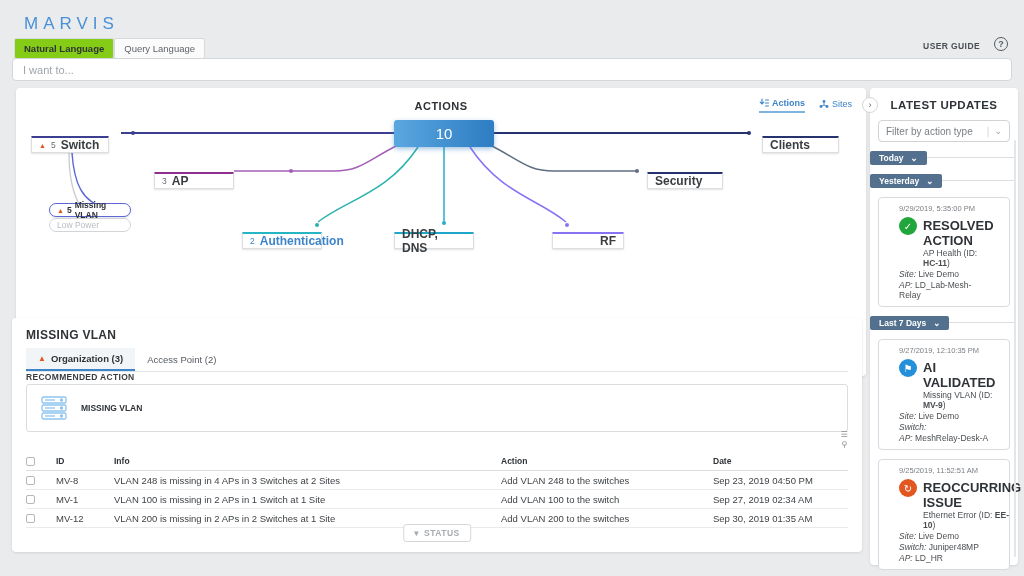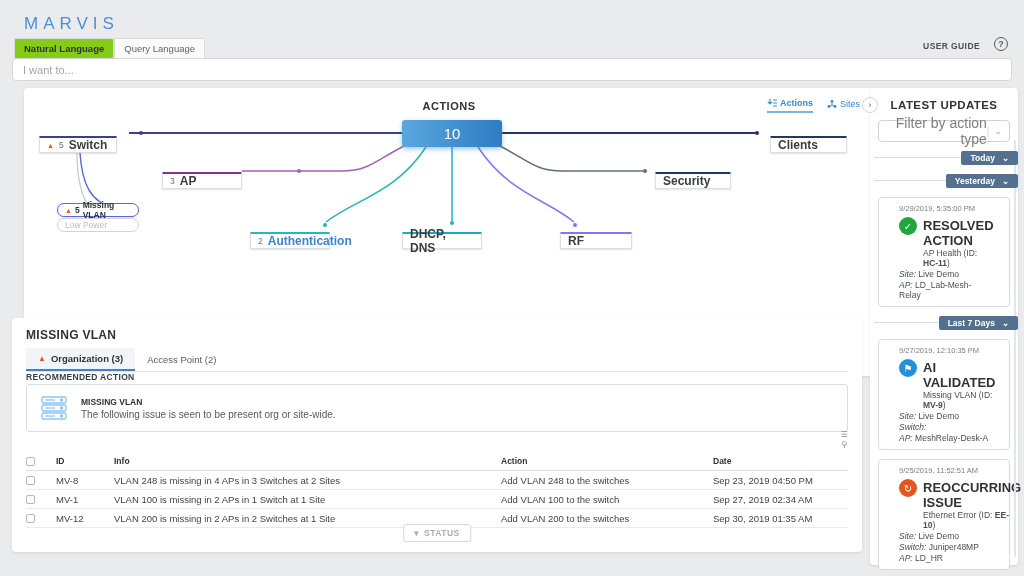--- a/index.html
+++ b/index.html
@@ -13,21 +13,21 @@
   .lang-tab.active { background:#84cc16; color:#2f3337; font-weight:bold; }
   .user-guide { position:absolute; right:44px; top:41px; font-size:8.5px; font-weight:bold; color:#4a4e54; letter-spacing:.4px; cursor:pointer; }
   .help-btn { position:absolute; right:16px; top:37px; width:14px; height:14px; border:1.4px solid #555a60; border-radius:50%; color:#555a60; font-size:9px; font-weight:bold; display:flex; align-items:center; justify-content:center; cursor:pointer; }
   .search-bar { position:absolute; left:12px; top:58px; width:1000px; height:23px; }
   .search-bar input { width:100%; height:100%; border:1px solid #d4d7d9; border-radius:4px; padding:0 10px; font-size:11px; font-family:"Liberation Sans",sans-serif; color:#3a3d40; background:#fff; }
   .search-bar input::placeholder { color:#a0a5aa; }
 
   .panel { position:absolute; background:#fff; border-radius:4px; box-shadow:0 1px 3px rgba(0,0,0,.10); }
 
   
-  #graph-panel { left:24px; top:88px; width:850px; height:288px; }
+  #graph-panel { left:16px; top:88px; width:850px; height:288px; }
   .graph-title { position:absolute; left:0; right:0; top:12px; text-align:center; font-size:11px; font-weight:bold; color:#2f3337; letter-spacing:.5px; }
   .view-toggle { position:absolute; right:14px; top:10px; display:flex; gap:14px; font-size:9px; }
   .view-toggle .vt { display:flex; align-items:center; gap:3px; color:#3d85c8; cursor:pointer; padding-bottom:3px; }
   .view-toggle .vt.active { border-bottom:2px solid #7db4e0; font-weight:bold; }
   .edges { position:absolute; left:0; top:0; }
   .center-node { position:absolute; left:378px; top:32px; width:100px; height:27px; border-radius:3px;
     background:linear-gradient(90deg,#5aa7e0,#2e7cc2); box-shadow:0 2px 5px rgba(46,124,194,.45);
     color:#fff; font-size:15px; display:flex; align-items:center; justify-content:center; cursor:pointer; }
   .gnode { position:absolute; height:17px; background:#fff; border:1px solid #dcdfe1; border-top-width:2.5px; border-radius:1px;
     box-shadow:0 1px 2px rgba(0,0,0,.12); display:flex; align-items:center; padding:0 7px; gap:5px; cursor:pointer; }
@@ -37,24 +37,24 @@
     box-shadow:0 1px 2px rgba(0,0,0,.12); display:flex; align-items:center; padding:0 7px; gap:3px; font-size:8.5px; cursor:pointer; }
   .pillnode.disabled { border:1px solid #d2d5d8; color:#b8bcbf; box-shadow:none; }
   .warn-tri { color:#e2571f; font-size:7px; line-height:1; }
 
   
   #sidebar { left:870px; top:88px; width:148px; height:477px; }
   .collapse-btn { position:absolute; left:-8px; top:9px; width:16px; height:16px; background:#fff; border:1px solid #d4d7d9; border-radius:50%;
     font-size:9px; color:#60646a; display:flex; align-items:center; justify-content:center; cursor:pointer; z-index:5; }
   .sb-title { text-align:center; font-size:11.5px; font-weight:bold; color:#2f3337; letter-spacing:.4px; margin-top:11px; }
   .filter-box { margin:9px 8px 0 8px; height:22px; border:1px solid #d0d3d6; border-radius:4px; display:flex; align-items:center; padding:0 7px; cursor:pointer; background:#fff; }
-  .filter-box .ph { flex:1; font-size:14px; color:#7a7f84;text-align:right; }
+  .filter-box .ph { flex:1; font-size:10px; color:#7a7f84; }
   .filter-box .sep { color:#d0d3d6; font-size:10px; margin-right:5px; }
   .filter-box .car { color:#9aa0a5; font-size:9px; }
-  .group-row { position:relative; height:14px; margin-top:9px; display:flex; justify-content:flex-end; }
+  .group-row { position:relative; height:14px; margin-top:9px; display:flex; justify-content:flex-start; }
   .group-row .line { position:absolute; left:4px; right:4px; top:6px; height:1px; background:#dcdfe1; }
   .group-btn { position:relative; background:#53718e; color:#fff; font-size:8.5px; font-weight:bold; border-radius:2px;
     padding:2px 9px; display:flex; gap:7px; align-items:center; cursor:pointer; z-index:2; }
   .up-card { margin:9px 8px 0 8px; border:1px solid #d8dadc; border-radius:4px; padding:6px 20px; background:#fff; cursor:pointer; }
   .up-ts { font-size:7.5px; color:#7a7f84; }
   .up-head { display:flex; gap:6px; margin-top:4px; }
   .up-icon { width:18px; height:18px; border-radius:50%; color:#fff; font-size:10px; display:flex; align-items:center; justify-content:center; flex:0 0 18px; }
   .up-icon.green { background:#21a63c; }
   .up-icon.blue { background:#2490d9; }
   .up-icon.orange { background:#e2571f; }
@@ -150,21 +150,21 @@
       <span class="cnt">3</span>
       <span class="lbl">AP</span>
     </div>
     <div class="gnode" style="left:226px; top:144px; width:80px; border-top-color:#24b6c2;">
       <span class="cnt" style="color:#3d85c8;">2</span>
       <span class="lbl" style="color:#3d85c8;">Authentication</span>
     </div>
     <div class="gnode" style="left:378px; top:144px; width:80px; border-top-color:#1fa7c9;">
       <span class="lbl">DHCP, DNS</span>
     </div>
-    <div class="gnode" style="left:536px; top:144px; width:72px; border-top-color:#8873f4;">
+    <div class="gnode" style="left:536px; top:144px; width:72px; border-top-color:#8873f4;justify-content:flex-end;">
       <span class="lbl">RF</span>
     </div>
     <div class="gnode" style="left:631px; top:84px; width:76px; border-top-color:#27336e;">
       <span class="lbl">Security</span>
     </div>
     <div class="gnode" style="left:746px; top:48px; width:77px; border-top-color:#27336e;">
       <span class="lbl">Clients</span>
     </div>
 
     <div class="pillnode" style="left:33px; top:115px; width:82px;">
@@ -274,21 +274,20 @@
           <rect x="1" y="9" width="24" height="6" rx="1.5"></rect>
             <line x1="4" y1="12" x2="14" y2="12"></line>
             <circle cx="20.5" cy="12" r="1" fill="#8fc3ee"></circle>
           <rect x="1" y="17" width="24" height="6" rx="1.5"></rect>
             <line x1="4" y1="20" x2="14" y2="20"></line>
             <circle cx="20.5" cy="20" r="1" fill="#8fc3ee"></circle>
         </g>
       </svg>
       <div>
         <div class="ra-title">MISSING VLAN</div>
-        <div class="ra-desc">The following issue is seen to be present org or site-wide.</div>
       </div>
     </div>
 
     <div class="tbl-icons">
       <span>☰</span>
       <span>⚲</span>
     </div>
 
     <div class="tbl">
       <div class="trow head">

